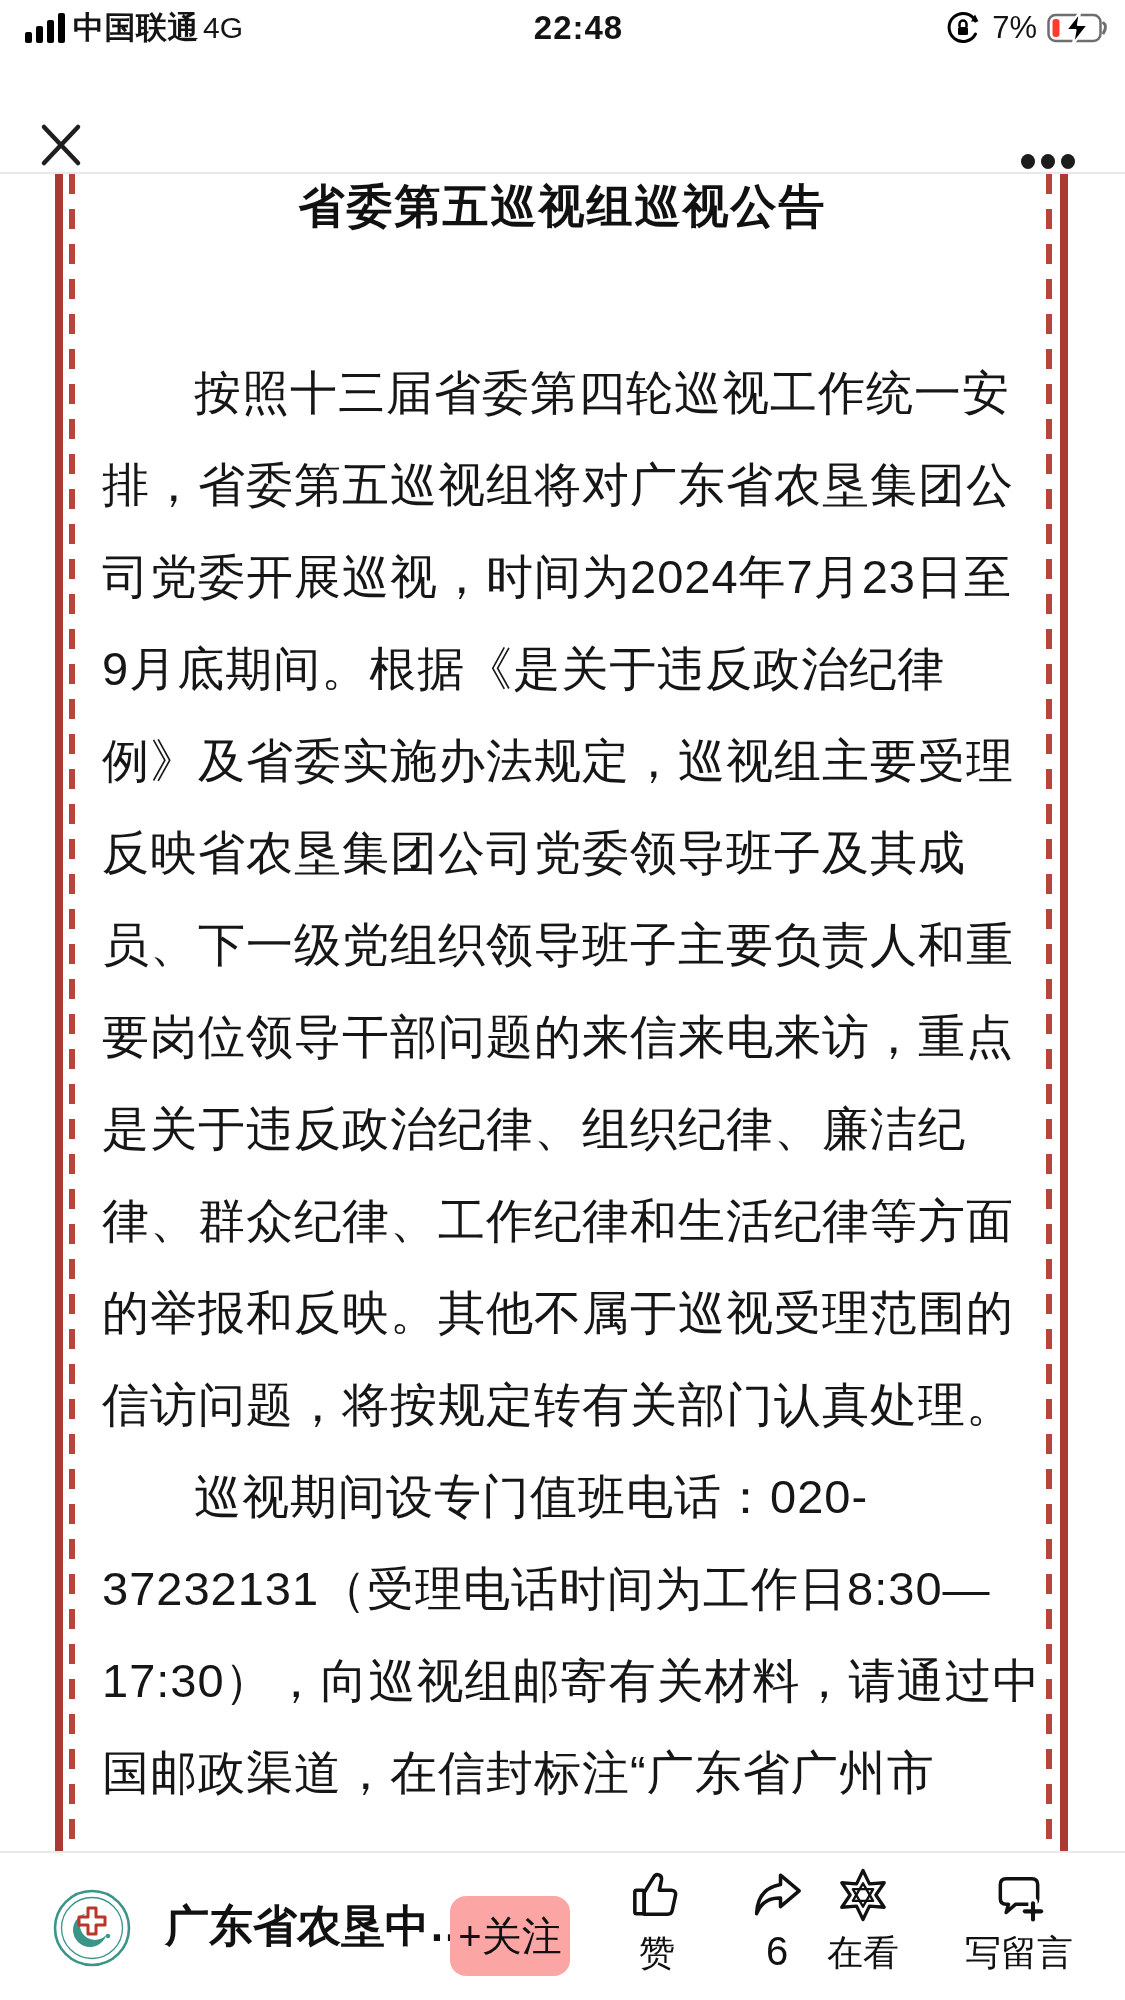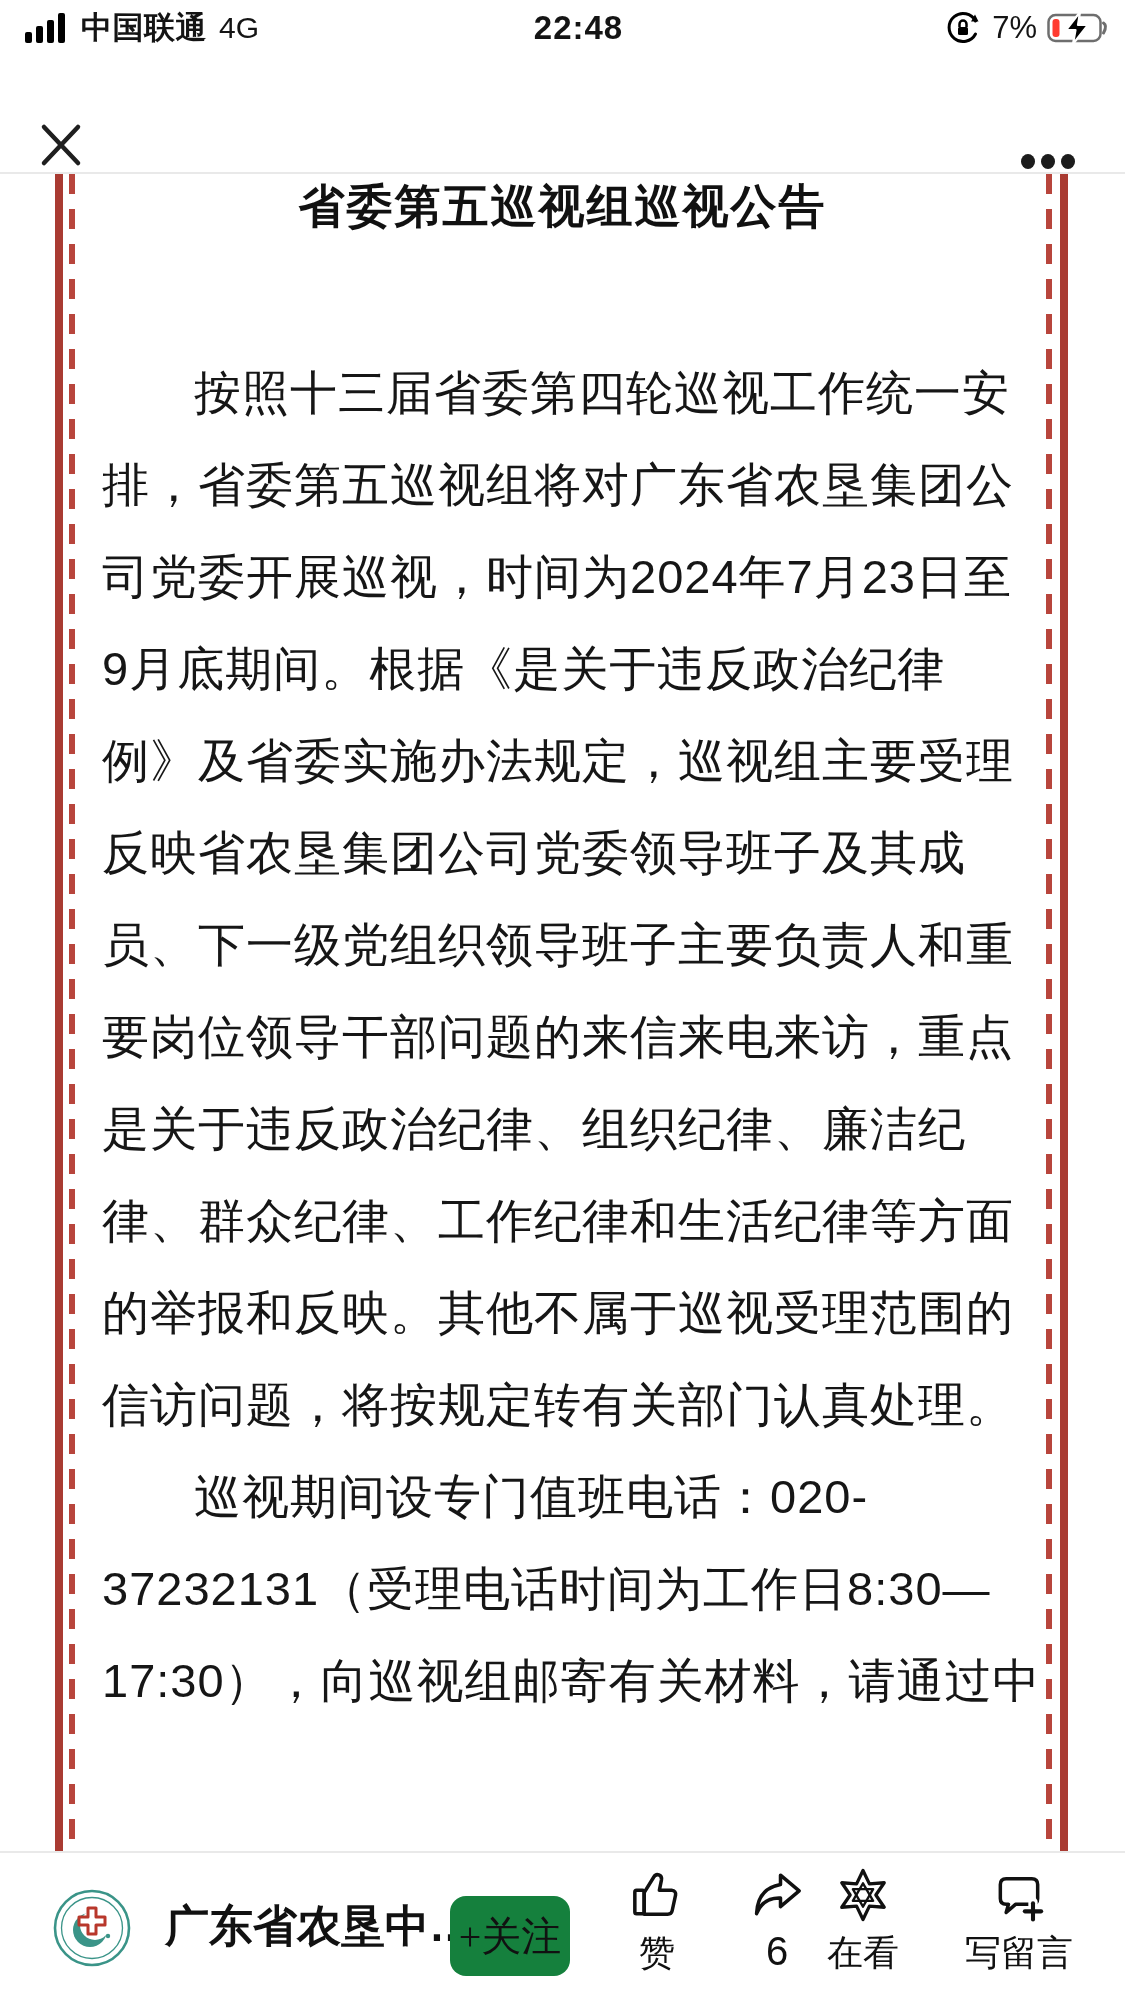--- a/index.html
+++ b/index.html
@@ -3,21 +3,21 @@
 <meta charset="utf-8">
 <style>
   html,body{margin:0;padding:0;background:#ccc;}
   #screen{
     position:relative;width:1125px;height:2000px;background:#ffffff;
     font-family:"Liberation Sans","DejaVu Sans",sans-serif;color:#141414;
     overflow:hidden;margin:0 auto;
   }
   
   .statusbar{position:absolute;top:0;left:0;width:1125px;height:56px;background:#fff;}
-  .sb-left{position:absolute;left:25px;top:0;height:56px;display:flex;align-items:center;gap:12px;}
+  .sb-left{position:absolute;left:25px;top:0;height:56px;display:flex;align-items:center;gap:4px;}
   .sb-carrier{font-size:31px;font-weight:600;letter-spacing:.5px;}
   .sb-net{font-size:30px;font-weight:400;}
   .sb-time{position:absolute;left:0;top:0;width:1125px;height:56px;display:flex;align-items:center;justify-content:center;font-size:33px;font-weight:700;letter-spacing:1px;padding-left:16px;}
   .sb-right{position:absolute;right:14px;top:0;height:56px;display:flex;align-items:center;gap:10px;}
   .sb-batt-pct{font-size:31px;font-weight:400;}
   
   .navbar{position:absolute;top:56px;left:0;width:1125px;height:116px;background:#fff;}
   .close-btn{position:absolute;left:38px;top:66px;width:46px;height:46px;cursor:pointer;}
   .more-btn{position:absolute;right:50px;top:98px;display:flex;gap:6px;cursor:pointer;}
   .more-btn i{width:14px;height:15px;border-radius:50%;background:#1c1c1c;display:block;}
@@ -34,23 +34,23 @@
      font-size:46px;font-weight:700;letter-spacing:2px;color:#111;font-family:Liberation Serif, serif;}
   .article-body{position:absolute;left:102px;top:347px;width:928px;}
   .article-body .bline{height:92px;display:flex;align-items:center;white-space:nowrap;
      font-size:47px;letter-spacing:1px;color:#161616;font-weight:400;}
   .article-body .indent{padding-left:92px;}
   
   .footer{position:absolute;left:0;top:1853px;width:1125px;height:147px;background:#fff;}
   .avatar{position:absolute;left:53px;top:36px;width:78px;height:78px;border-radius:50%;cursor:pointer;}
   .acc-name{position:absolute;left:165px;top:0;height:147px;display:flex;align-items:center;
      font-size:44px;font-weight:600;color:#111;cursor:pointer;}
-  .follow-btn{position:absolute;left:450px;top:43px;width:120px;height:80px;background:#15803d;
+  .follow-btn{position:absolute;left:450px;top:43px;width:120px;height:80px;background:#fca5a5;
      border-radius:16px;display:flex;align-items:center;justify-content:center;
-     font-size:40px;color:#111;cursor:pointer;font-family:Liberation Serif, serif;}
+     font-size:40px;color:#111;cursor:pointer;}
   .action{position:absolute;top:14px;width:120px;display:flex;flex-direction:column;align-items:center;cursor:pointer;}
   .action .lbl{margin-top:6px;font-size:36px;color:#111;}
   .action .num{margin-top:6px;font-size:40px;color:#111;}
   .act-like{left:597px;} .act-share{left:717px;} .act-wow{left:803px;} .act-comment{left:959px;text-align:right;}
   svg{display:block;}
 </style>
 </head>
 <body>
 
 <div id="screen">
@@ -122,20 +122,21 @@
     <div class="bline">反映省农垦集团公司党委领导班子及其成</div>
     <div class="bline">员、下一级党组织领导班子主要负责人和重</div>
     <div class="bline">要岗位领导干部问题的来信来电来访，重点</div>
     <div class="bline">是关于违反政治纪律、组织纪律、廉洁纪</div>
     <div class="bline">律、群众纪律、工作纪律和生活纪律等方面</div>
     <div class="bline">的举报和反映。其他不属于巡视受理范围的</div>
     <div class="bline">信访问题，将按规定转有关部门认真处理。</div>
     <div class="bline indent">巡视期间设专门值班电话：020-</div>
     <div class="bline">37232131（受理电话时间为工作日8:30—</div>
     <div class="bline">17:30），向巡视组邮寄有关材料，请通过中</div>
+    <div class="bline">国邮政渠道，在信封标注“广东省广州市</div>
   </div>
 
   <div class="hairline" style="top:1851px;"></div>
 
   <div class="footer">
 
     <div class="avatar">
       <svg width="78" height="78" viewBox="0 0 78 78">
         <circle cx="39" cy="39" r="37" fill="#ffffff" stroke="#3a9488" stroke-width="2.6"></circle>
         <circle cx="39" cy="39" r="30.5" fill="none" stroke="#3a9488" stroke-width="1.3"></circle>

